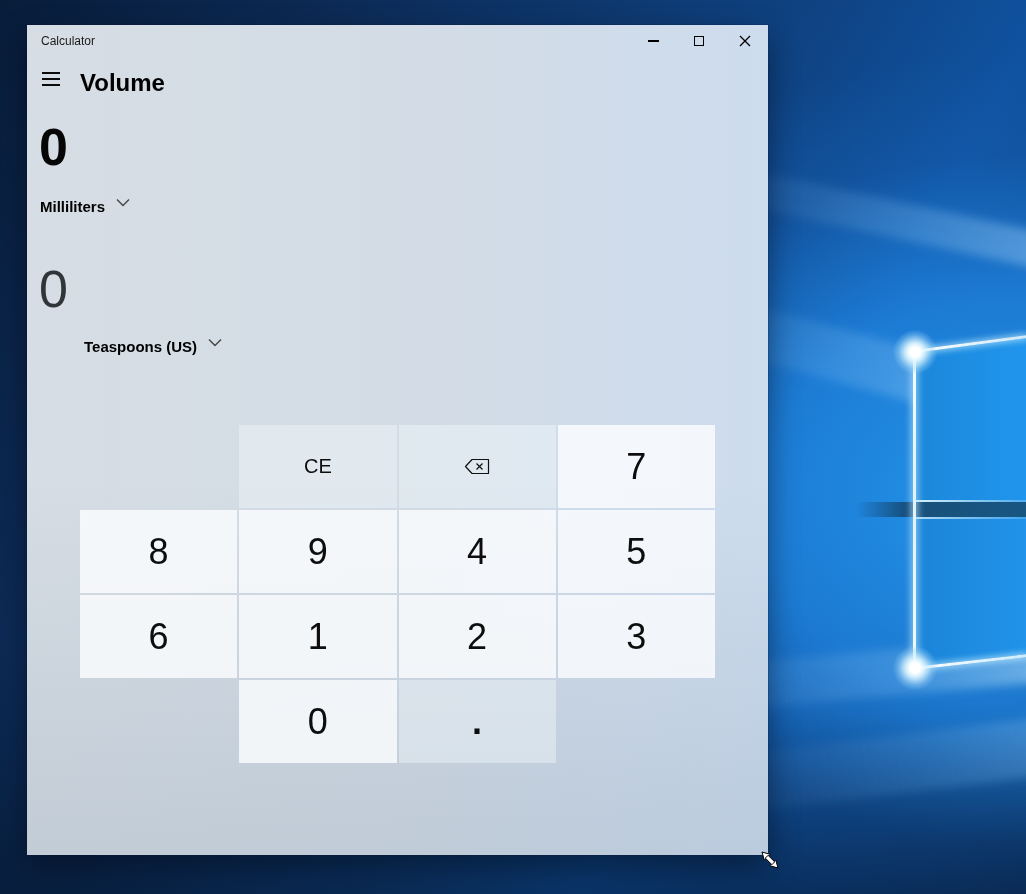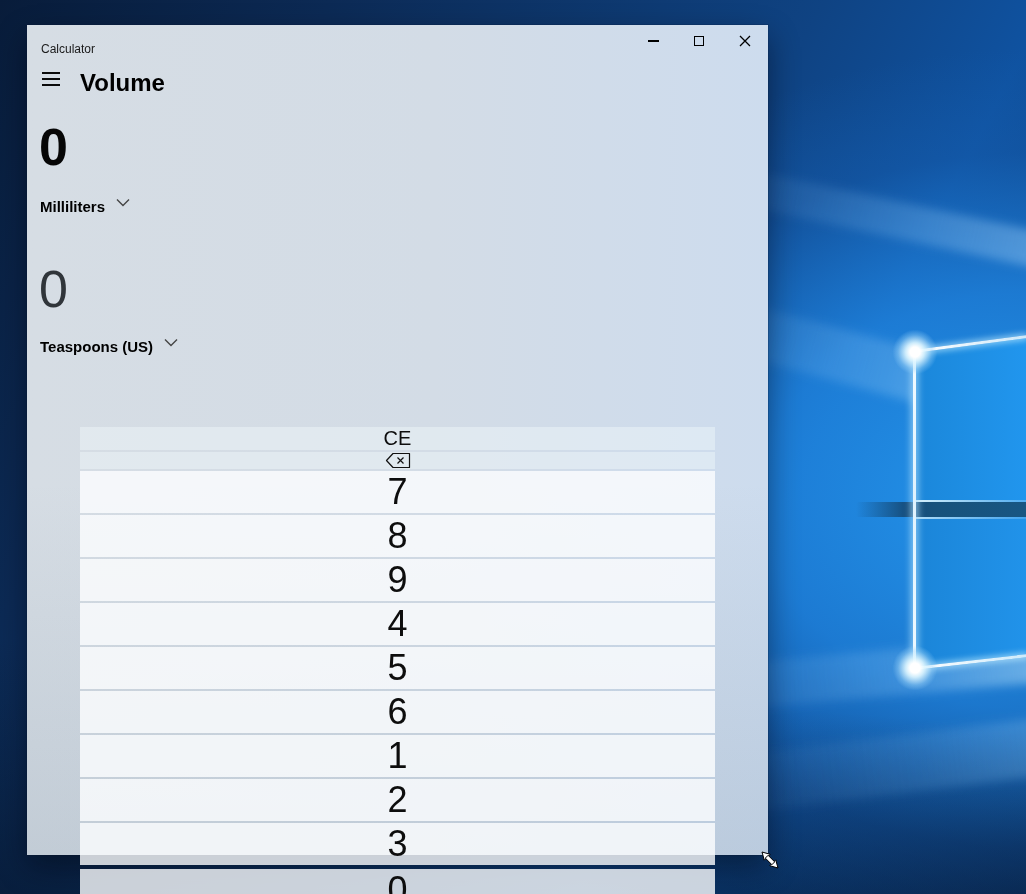--- a/index.html
+++ b/index.html
@@ -60,47 +60,47 @@
   
   .calc-window {
     position:absolute; left:27px; top:25px; width:741px; height:830px; z-index:10;
     background:
       linear-gradient(180deg, rgba(90,115,140,0) 55%, rgba(90,115,140,0.16) 100%),
       linear-gradient(90deg, #d6dde4 0%, #d3dce6 55%, #cddcee 100%);
     box-shadow:0 12px 28px rgba(0,4,14,0.45), 0 0 0 1px rgba(10,30,60,0.18);
     color:#1a1a1a;
   }
   .titlebar { position:absolute; left:0; top:0; width:100%; height:32px; }
-  .win-title { position:absolute; left:14px; top:8px; line-height:32px; font-size:12px; color:#1a1a1a; }
+  .win-title { position:absolute; left:14px; top:0; line-height:32px; font-size:12px; color:#1a1a1a; }
   .caption-buttons { position:absolute; right:0; top:0; height:32px; display:flex; }
   .cap-btn { width:46px; height:32px; background:transparent; border:none;
     display:flex; align-items:center; justify-content:center; cursor:pointer; }
   .min-glyph { display:block; width:11px; height:1.5px; background:#000; }
   .max-glyph { display:block; width:10px; height:10px; border:1.2px solid #000; background:transparent; }
 
   .menu-btn { position:absolute; left:6px; top:40px; width:36px; height:28px; border:none;
     background:transparent; cursor:pointer; display:flex; align-items:center; justify-content:center; }
   .hamburger { display:flex; flex-direction:column; gap:4px; }
   .hamburger i { display:block; width:18px; height:2px; background:#0b0b0b; }
 
   .page-title { position:absolute; left:53px; top:44px; font-size:24px; font-weight:600; color:#000; }
 
   .value { position:absolute; left:12px; line-height:1; letter-spacing:0; }
   .value-from { top:96px; font-size:52px; font-weight:700; color:#060606; }
   .value-to { top:238px; font-size:52px; font-weight:200; color:#30353a; }
 
   .unit-select { position:absolute; left:13px; height:26px; display:flex; gap:11px;
     background:transparent; border:none; cursor:pointer; font-family:inherit; }
   .unit-from { top:173px; }
-  .unit-to { top:313px; }
+  .unit-to { top:313px;margin-left:44px; }
   .unit-label { font-size:15px; font-weight:600; color:#000; }
   .chevron { display:block; }
 
   .keypad { position:absolute; left:53px; top:400px; width:635px; height:423px;
-    display:grid; grid-template-columns:repeat(1,1fr); grid-template-rows:repeat(5,1fr); gap:2px; }
+    display:grid; grid-template-columns:repeat(4,1fr); grid-template-rows:repeat(5,1fr); gap:2px; }
   .key { border:none; font-family:inherit; color:#0d0d0d; cursor:pointer;
     display:flex; align-items:center; justify-content:center; padding:0; }
   .key.digit { background:rgba(252,254,255,0.80); font-size:36px; font-weight:400; }
   .key.fn { background:rgba(244,250,253,0.42); font-size:20px; font-weight:400; }
   .key.dot { font-size:36px; font-weight:600; }
   .cell-empty { background:transparent; }
 
   .resize-cursor { position:absolute; left:759px; top:849px; z-index:30; }
 </style>
 </head>

